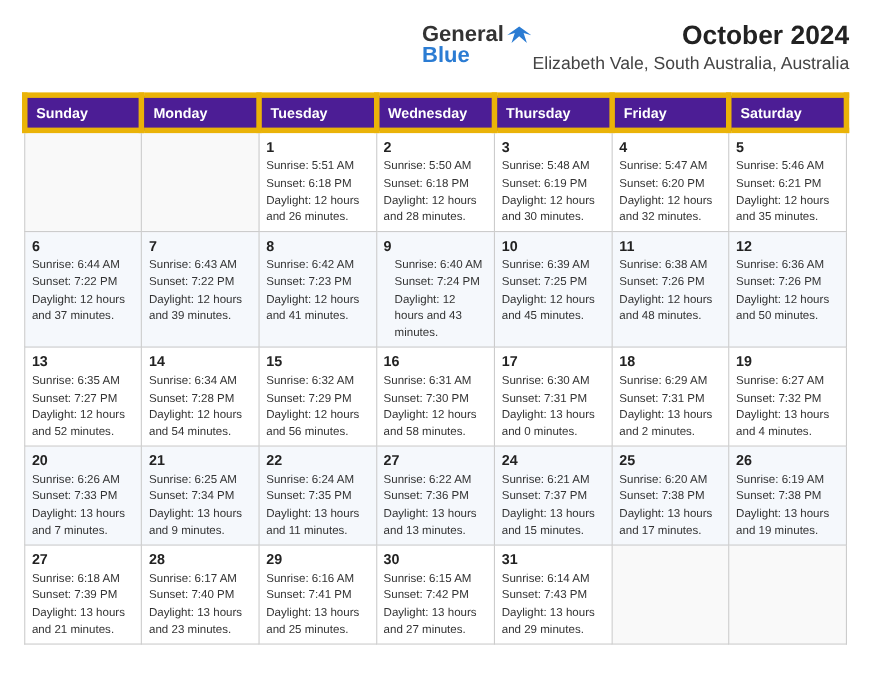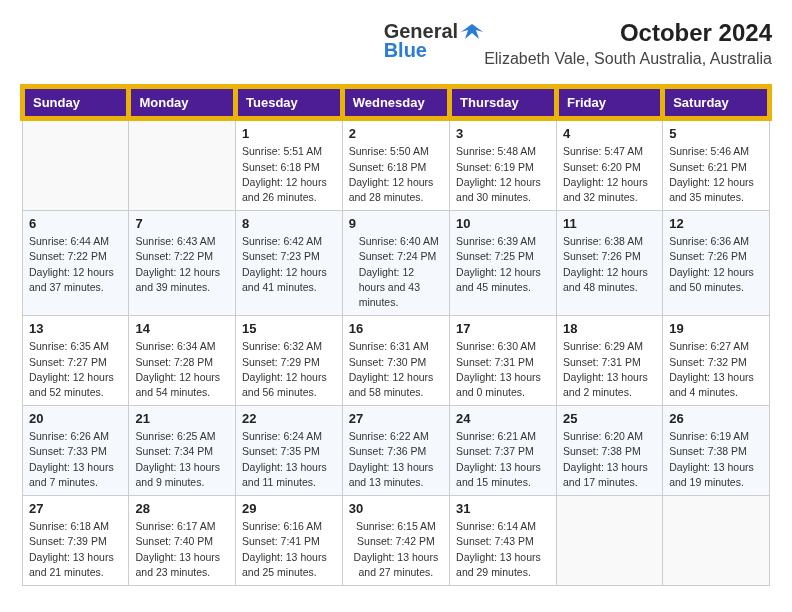--- a/index.html
+++ b/index.html
@@ -293,21 +293,21 @@
 Daylight: 13 hours and 23 minutes.</div>
         </td>
         <td>
           <span class="day-number">29</span>
           <div class="day-info" style="white-space: pre-line;">Sunrise: 6:16 AM
 Sunset: 7:41 PM
 Daylight: 13 hours and 25 minutes.</div>
         </td>
         <td>
           <span class="day-number">30</span>
-          <div class="day-info" style="white-space: pre-line; text-align: center;">Sunrise: 6:15 AM
+          <div class="day-info" style="white-space: pre-line;">Sunrise: 6:15 AM
 Sunset: 7:42 PM
 Daylight: 13 hours and 27 minutes.</div>
         </td>
         <td>
           <span class="day-number">31</span>
           <div class="day-info" style="white-space: pre-line;">Sunrise: 6:14 AM
 Sunset: 7:43 PM
 Daylight: 13 hours and 29 minutes.</div>
         </td>
         <td class="empty-cell"></td>

